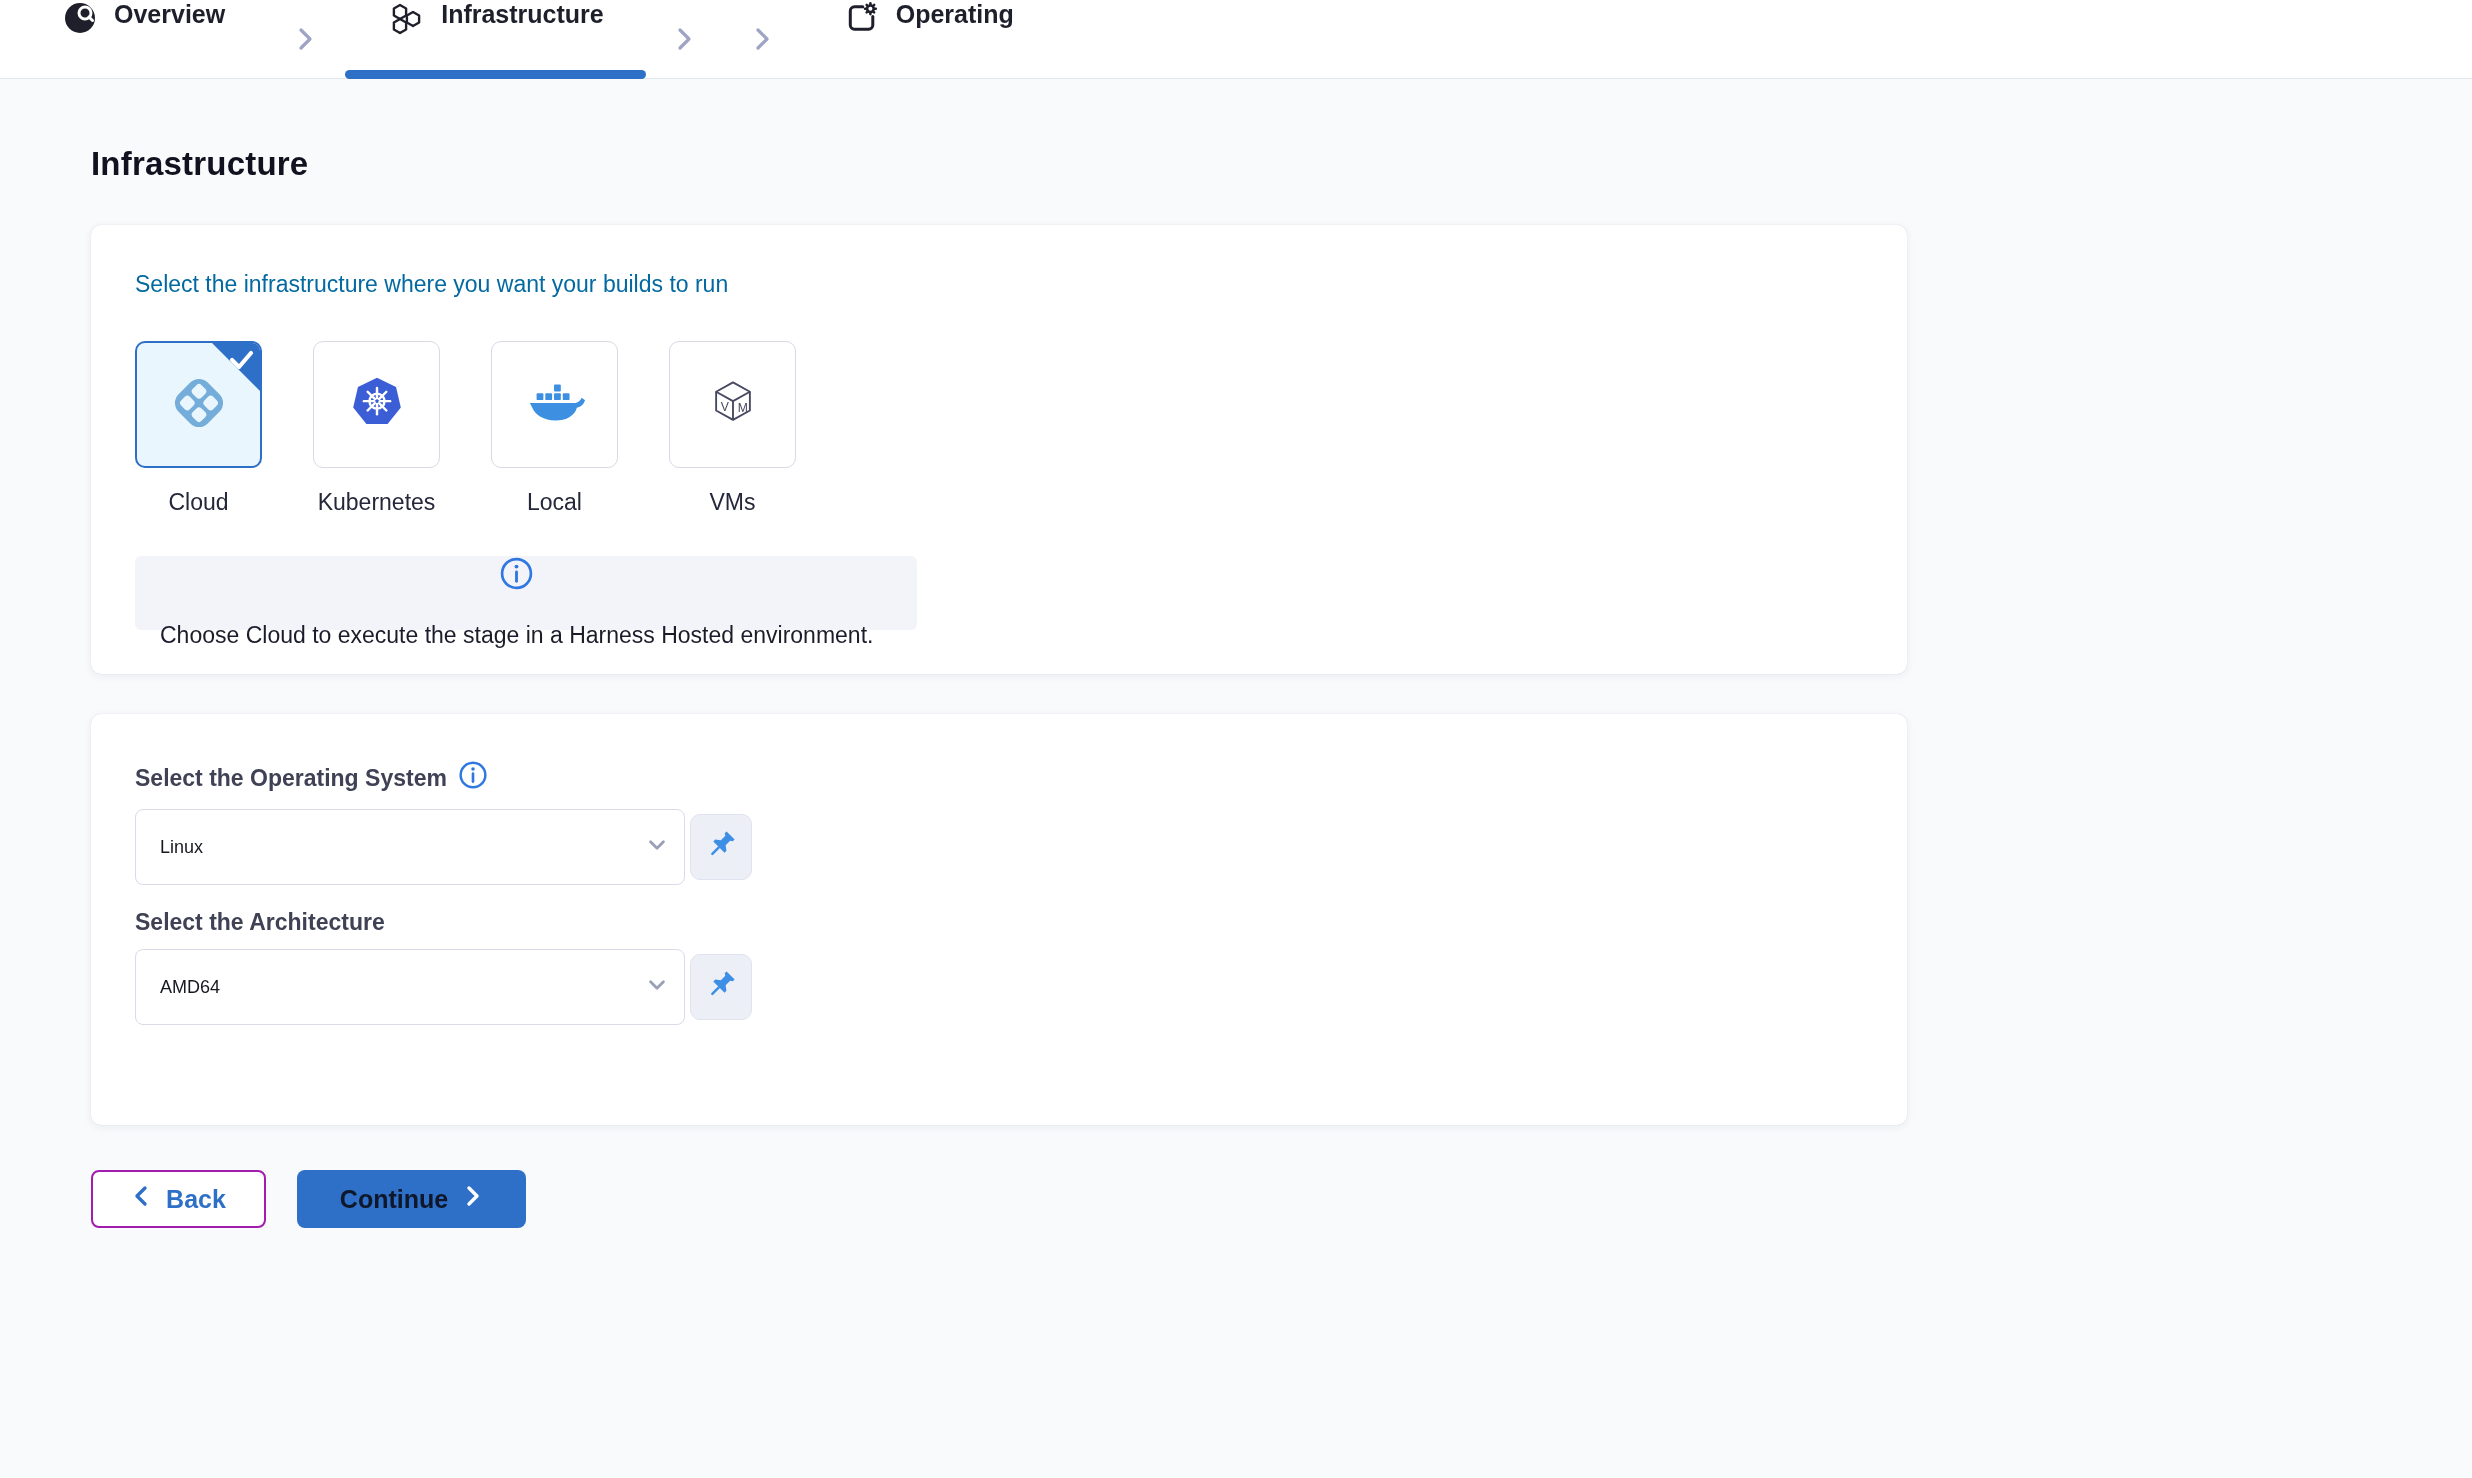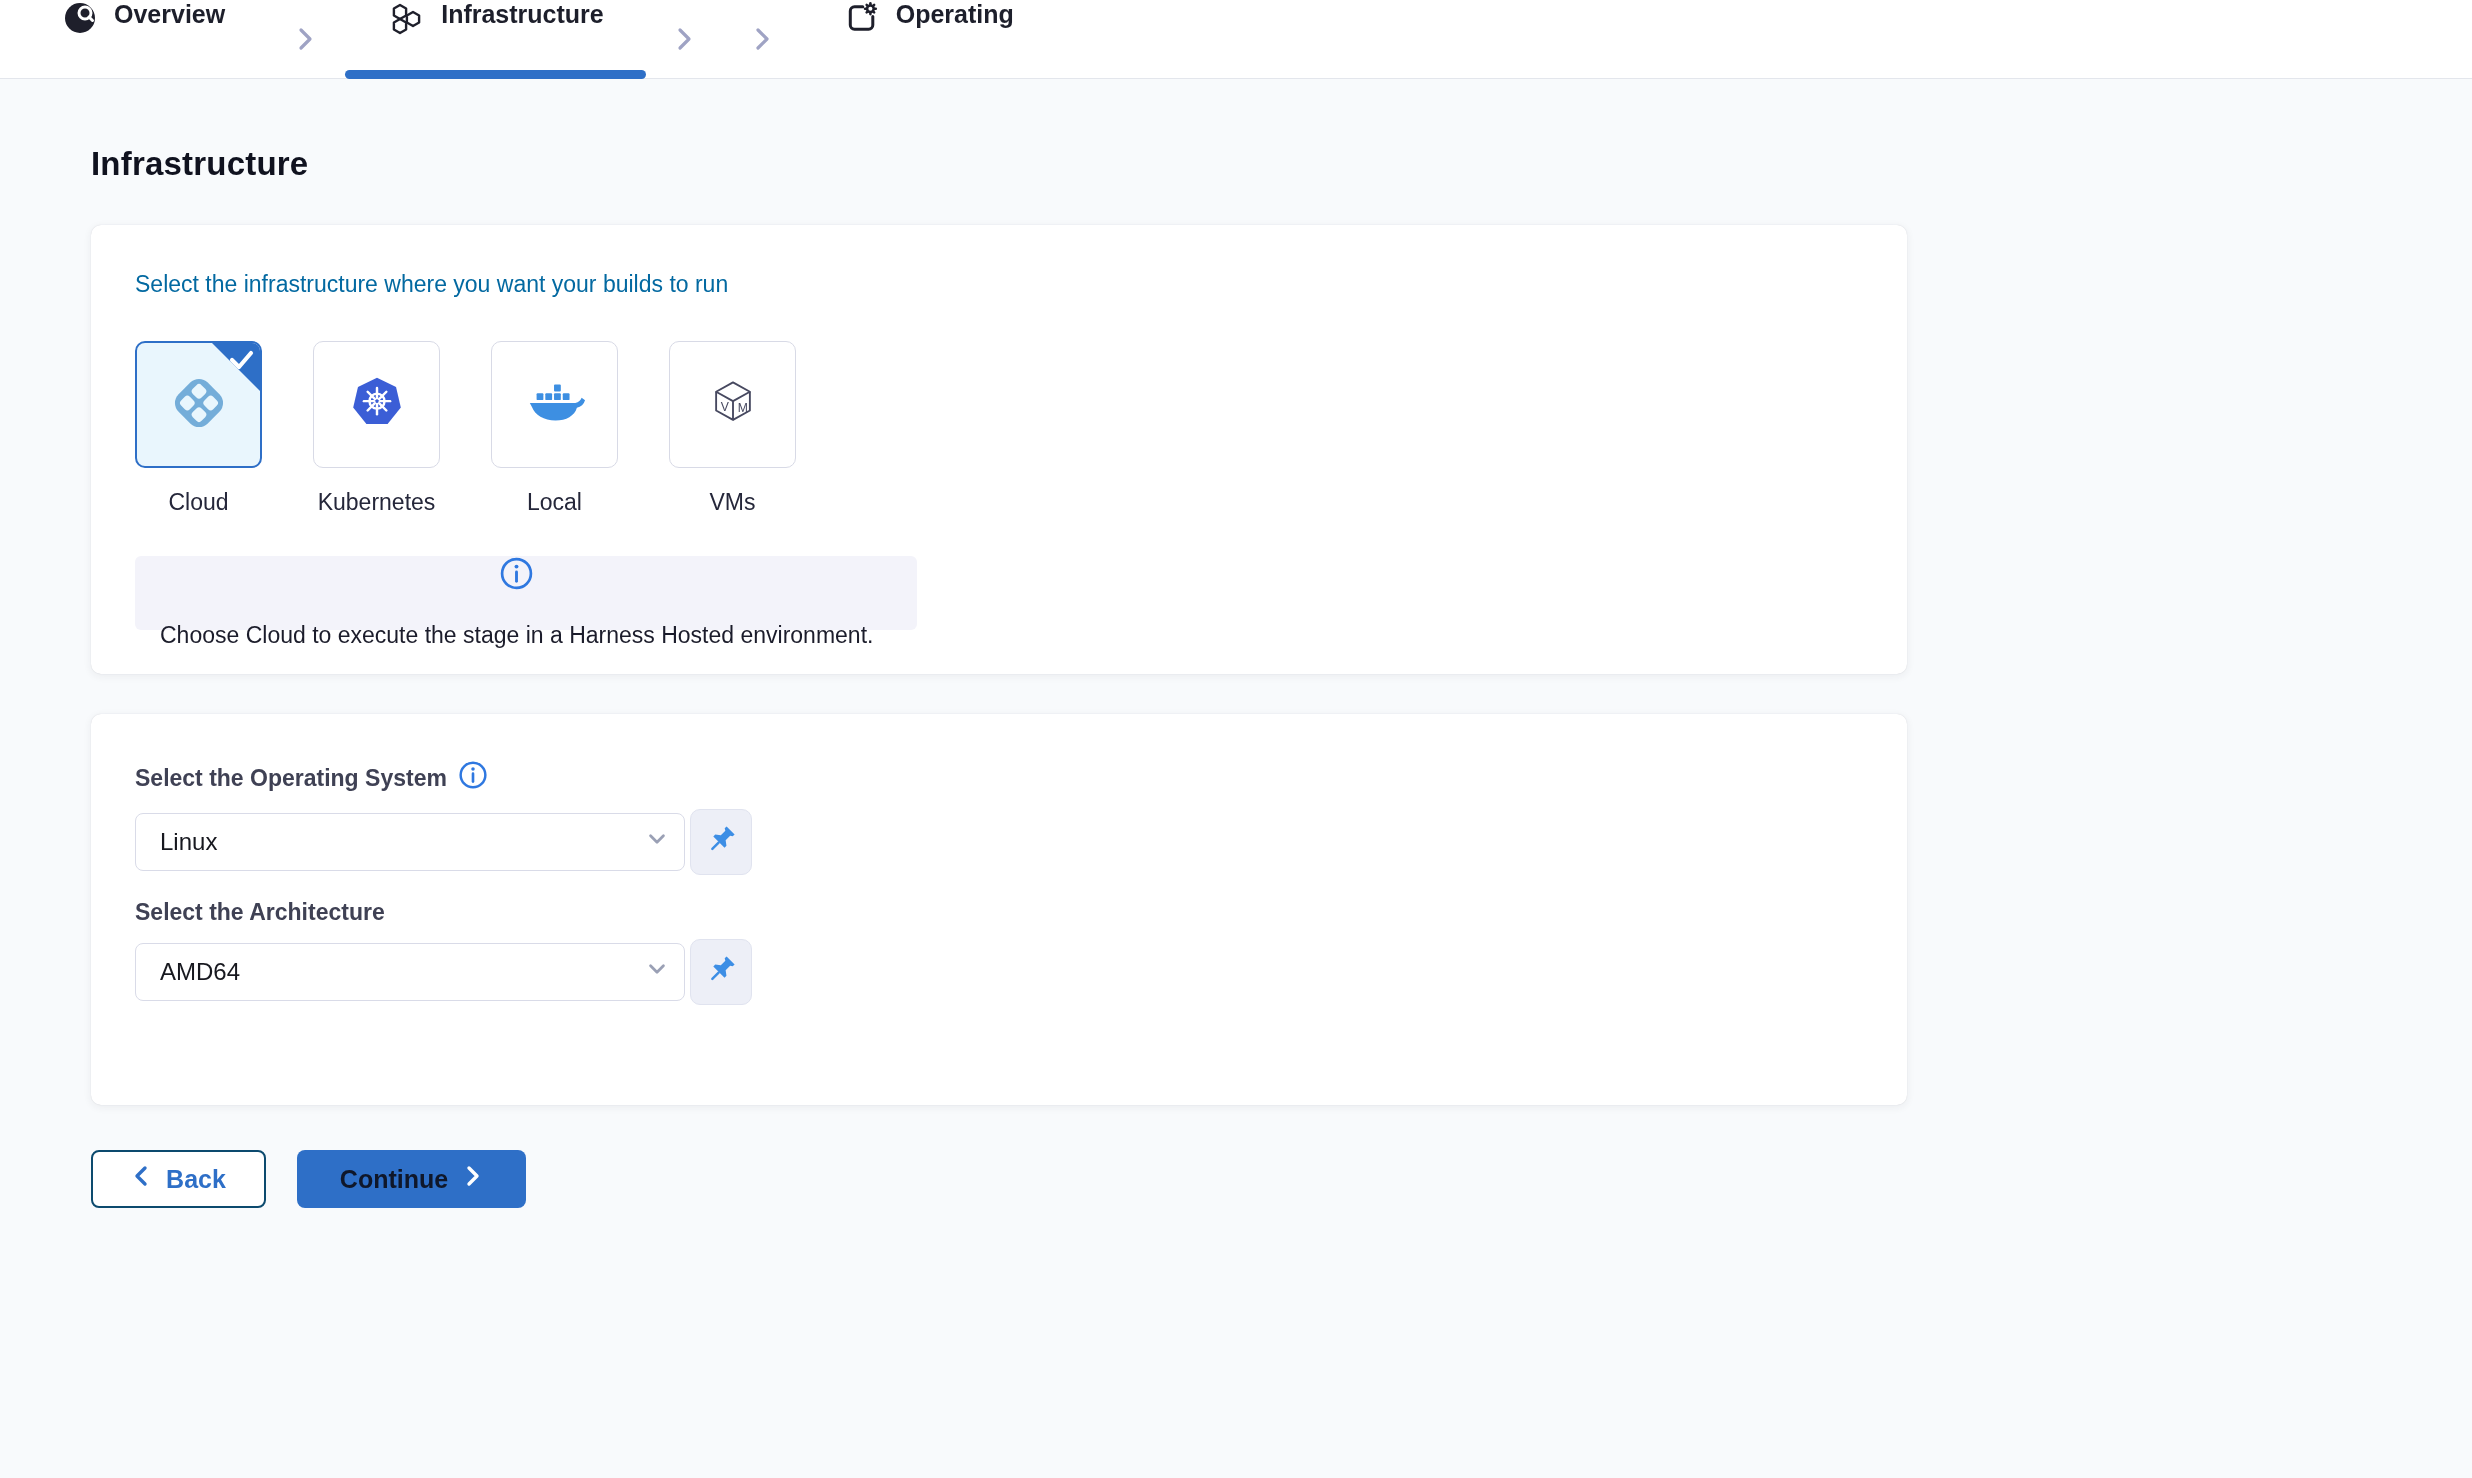--- a/index.html
+++ b/index.html
@@ -28,26 +28,26 @@
   .corner-check { position:absolute; top:6px; right:5px; }
   .tile-label { margin-top:21px; font-size:23px; color:#25273a; }
 
   .callout { margin-top:40px; display:inline-flex; align-items:center; gap:25px; background:#f3f3fa; border-radius:6px; height:74px; padding:0 44px 0 25px; font-size:23px; color:#1c1d2b;flex-direction:column; }
 
   .platform-heading { margin-top:50px; }
   .card-platform { margin-top:40px; padding:46px 44px 100px; }
   .field-label { font-size:23px; font-weight:600; color:#3f4154; display:flex; align-items:center; gap:11px; margin-bottom:13px; }
   .select-row { display:flex; align-items:center; margin-bottom:24px; }
   .select-row:last-child { margin-bottom:0; }
-  .select { width:550px; height:58px; background:#ffffff; border:1px solid #d9dbe8; border-radius:8px; display:flex; align-items:center; justify-content:space-between; padding:0 12px 0 24px; font-size:24px; color:#17181f; cursor:pointer; }
+  .select { width:550px; height:76px; background:#ffffff; border:1px solid #d9dbe8; border-radius:8px; display:flex; align-items:center; justify-content:space-between; padding:0 12px 0 24px; font-size:18px; color:#17181f; cursor:pointer; }
   .pin-btn { width:62px; height:66px; margin-left:5px; background:#edeff7; border:1px solid #e0e3ef; border-radius:10px; display:flex; align-items:center; justify-content:center; cursor:pointer; }
 
   .footer { display:flex; gap:31px; margin-top:45px; padding-bottom:60px; }
   .btn { height:58px; border-radius:8px; font-size:25px; font-weight:700; display:inline-flex; align-items:center; justify-content:center; gap:13px; cursor:pointer; font-family:inherit; }
-  .btn-back { width:175px; background:#ffffff; border:2px solid #0c4a6e; color:#2e6fc7; }
+  .btn-back { width:175px; background:#ffffff; border:2px solid #a21caf; color:#2e6fc7; }
   .btn-continue { width:229px; background:#2e6fc7; border:none; color:#0f172a; }
 </style>
 </head>
 <body>
 
 <div class="topbar">
 
   <div class="tab">
     <span>
       <svg width="36" height="36" viewBox="0 0 36 36">

